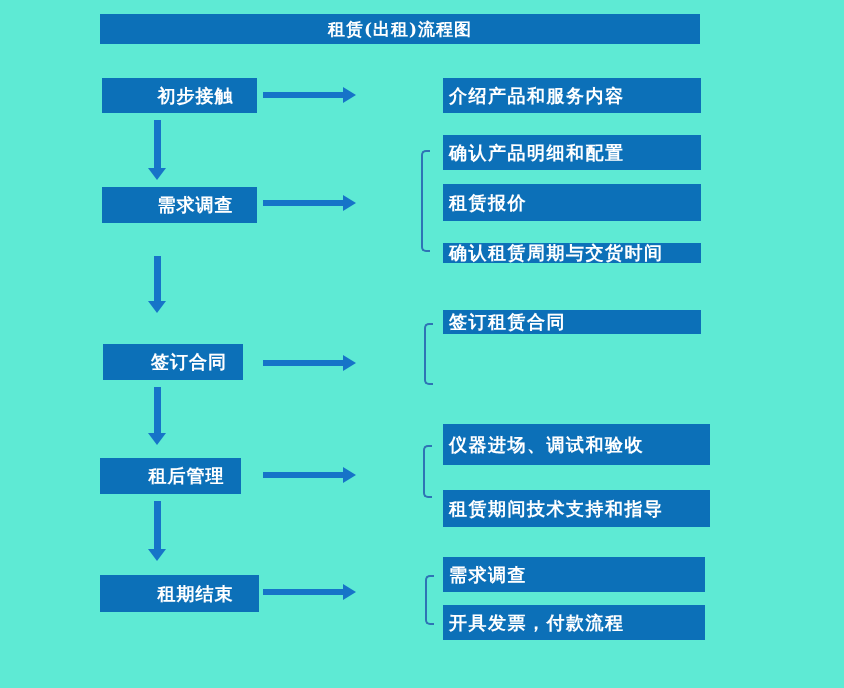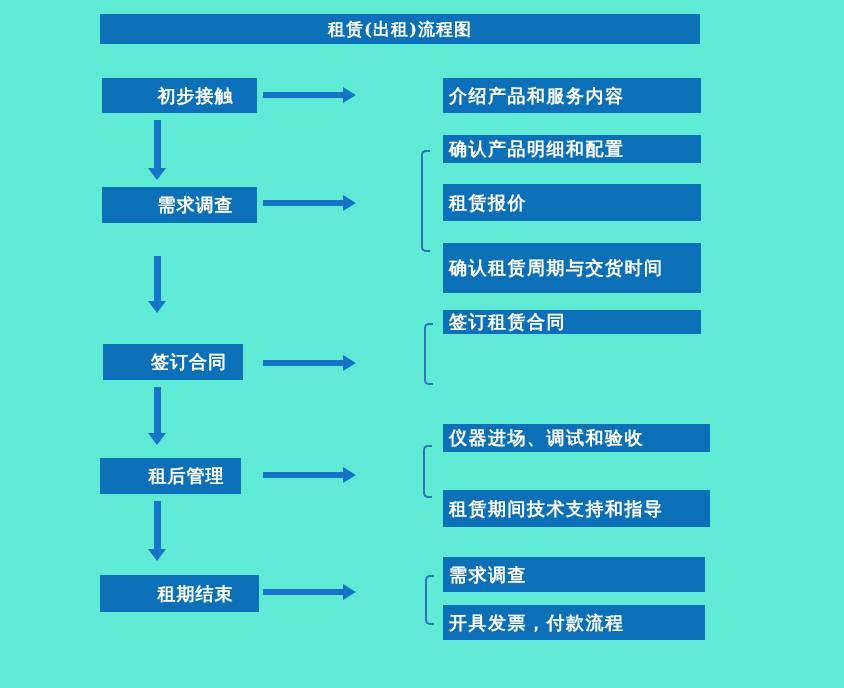--- a/index.html
+++ b/index.html
@@ -120,25 +120,25 @@
     <div class="h-head"></div>
   </div>
 
   <div class="bracket" style="left:421px;top:150px;height:102px"></div>
   <div class="bracket" style="left:424px;top:323px;height:62px"></div>
   <div class="bracket" style="left:423px;top:445px;height:53px"></div>
   <div class="bracket" style="left:425px;top:575px;height:50px"></div>
 
   <div class="detailbox" style="top:78px;height:35px">介绍产品和服务内容</div>
 
-  <div class="detailbox" style="top:135px;height:28px">确认产品明细和配置</div>
+  <div class="detailbox" style="top:135px;height:35px">确认产品明细和配置</div>
   <div class="detailbox" style="top:184px;height:37px">租赁报价</div>
-  <div class="detailbox" style="top:243px;height:50px">确认租赁周期与交货时间</div>
+  <div class="detailbox" style="top:243px;height:20px">确认租赁周期与交货时间</div>
 
   <div class="detailbox" style="top:310px;height:24px">签订租赁合同</div>
 
-  <div class="detailbox" style="top:424px;height:28px;width:267px">仪器进场、调试和验收</div>
+  <div class="detailbox" style="top:424px;height:41px;width:267px">仪器进场、调试和验收</div>
   <div class="detailbox" style="top:490px;height:37px;width:267px">租赁期间技术支持和指导</div>
 
   <div class="detailbox" style="top:557px;height:35px;width:262px">需求调查</div>
   <div class="detailbox" style="top:605px;height:35px;width:262px">开具发票，付款流程</div>
 
 </div>
 
 </body></html>

